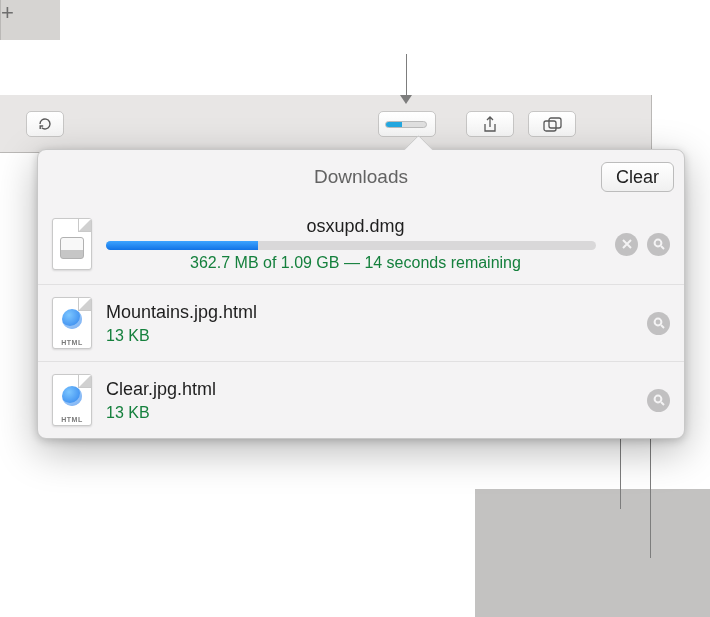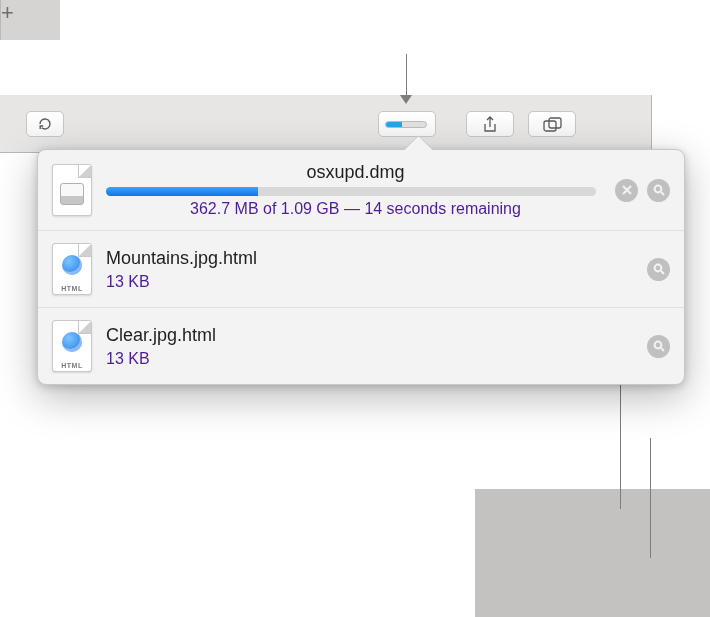--- a/index.html
+++ b/index.html
@@ -43,21 +43,21 @@
     .ficon { width:40px; height:52px; margin-right:14px; position:relative; background:#fff; border:1px solid #c9c9c9; border-radius:3px; box-shadow:0 1px 2px rgba(0,0,0,.12); flex-shrink:0; }
     .ficon::after { content:""; position:absolute; top:0; right:0; width:12px; height:12px; background:linear-gradient(135deg,#ffffff 48%,#d0d0d0 52%); border-bottom:1px solid #c9c9c9; border-left:1px solid #c9c9c9; }
     .ficon.dmg > .fcenter { position:absolute; left:7px; top:18px; width:24px; height:22px; border:1px solid #b1b1b1; border-radius:3px; background:linear-gradient(#f8f8f8 60%,#c6c6c6 62%); }
     .ficon.html > .fcenter { position:absolute; left:9px; top:11px; width:20px; height:20px; border-radius:50%; background:radial-gradient(circle at 35% 30%, #7cc6ff, #1e73e8); box-shadow:inset -2px -3px 0 rgba(255,255,255,.4); }
     .ficon .badge { position:absolute; bottom:2px; left:0; right:0; text-align:center; font-size:7px; letter-spacing:.5px; color:#7a7a7a; font-weight:600; }
     
     .meta { flex:1; min-width:0; }
     .fname { font-size:18px; color:#1e1e1e; margin-bottom:4px; }
     .progbar { width:490px; height:9px; background:#d9d8d9; border-radius:5px; overflow:hidden; margin-bottom:4px; }
     .progbar > div { height:100%; width:31%; background:linear-gradient(#3da4ff,#1273e6); }
-    .sub { font-size:16px; color:#4c1d95; }
+    .sub { font-size:16px; color:#15803d; }
     
     .ractions { display:flex; gap:9px; margin-left:10px; }
     .circle { width:23px; height:23px; border-radius:50%; background:#c1c0c1; display:flex; align-items:center; justify-content:center; color:#f4f3f4; cursor:pointer; }
     .circle svg { width:12px; height:12px; }
     .dark-panel { position:absolute; left:475px; top:489px; width:300px; height:180px; background:#c3c2c1; }
   </style>
 </head>
 <body>
 
 <div class="canvas">
@@ -95,20 +95,24 @@
   <div class="plus">
     <span>+</span>
   </div>
 
   <div class="leader top"></div>
   <div class="arrowhead"></div>
   <div class="leader mid"></div>
   <div class="leader bot"></div>
 
   <div class="popover">
+    <div class="pop-head">
+      <span class="pop-title">Downloads</span>
+      <button class="clear">Clear</button>
+    </div>
 
     <div class="list">
 
       <div class="row">
         <div class="ficon dmg">
           <div class="fcenter"></div>
         </div>
         <div class="meta">
           <div class="fname">osxupd.dmg</div>
           <div class="progbar">

